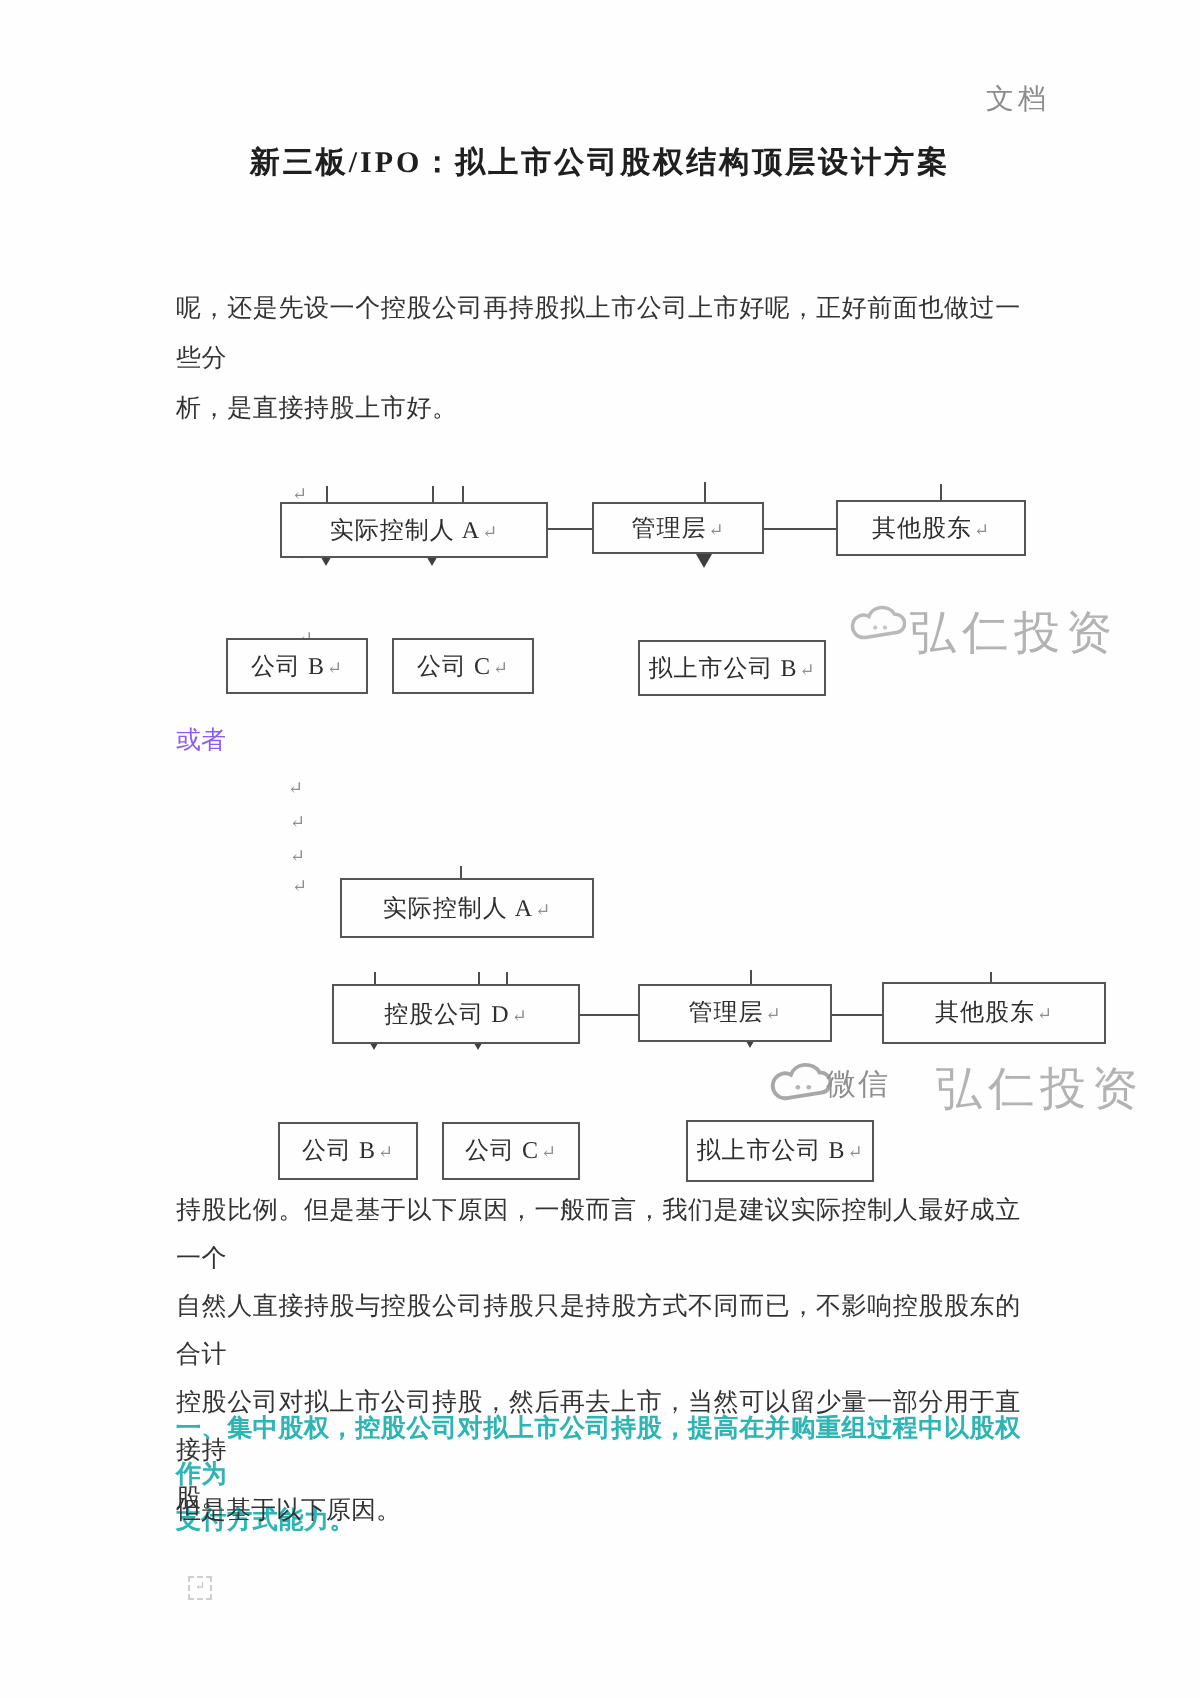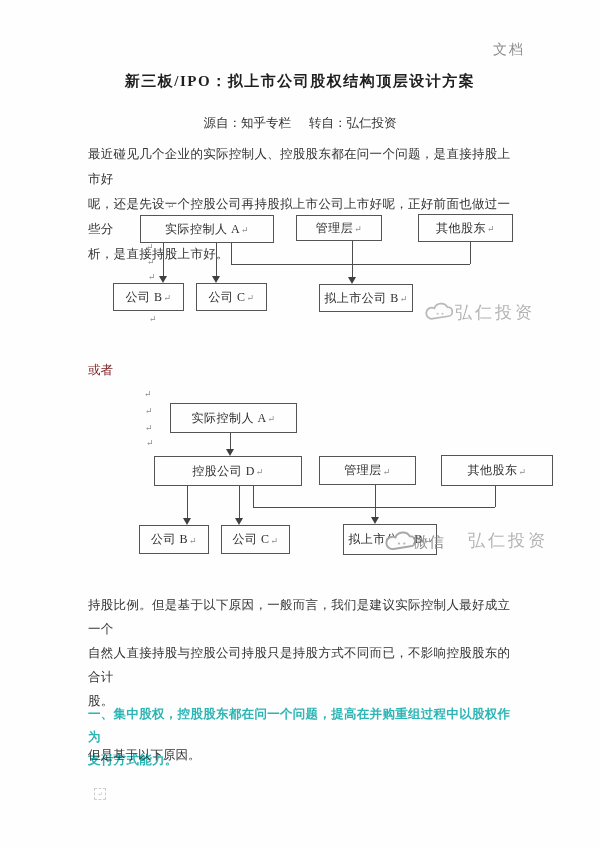--- a/index.html
+++ b/index.html
@@ -10,52 +10,47 @@
   }
   .corner{position:absolute;left:493px;top:41px;font-size:14px;color:#8c8c8c;letter-spacing:2px;}
   .doc-title{position:absolute;left:0;right:0;top:72px;text-align:center;font-size:15px;font-weight:bold;color:#1f1f1f;letter-spacing:1.5px;}
   .source-line{position:absolute;left:0;right:0;top:115px;display:flex;justify-content:center;gap:18px;font-size:12.5px;color:#2f2f2f;}
   .para{position:absolute;left:88px;width:428px;font-size:12.5px;letter-spacing:0.3px;color:#333;}
   .para .ln{display:block;}
   .intro{top:142px;line-height:25px;}
   .body2{top:593px;line-height:24px;}
   .heading{top:703px;line-height:23px;font-weight:bold;color:#2db5b5;}
   .closing{position:absolute;left:88px;top:747px;font-size:12.5px;color:#333;}
-  .ortext{position:absolute;left:88px;top:362px;font-size:12.5px;color:#7f1d1d;}
+  .ortext{position:absolute;left:88px;top:362px;font-size:12.5px;color:#8b5cf6;}
   .box{
     position:absolute;border:1px solid #555;background:#fefefe;box-sizing:border-box;
     display:flex;align-items:center;justify-content:center;
-    font-size:12px;color:#2e2e2e;letter-spacing:0.5px;z-index:1;
+    font-size:12px;color:#2e2e2e;letter-spacing:0.5px;z-index:1;margin-top:36px;
   }
   .rmark{font-size:9px;color:#8f8f8f;margin-left:1px;transform:translateY(1px);}
   .pmark{position:absolute;font-size:9px;color:#909090;z-index:0;}
   .vline{position:absolute;width:1px;background:#4d4d4d;}
   .hline{position:absolute;height:1px;background:#4d4d4d;}
   .ahead{position:absolute;width:0;height:0;border-left:4px solid transparent;border-right:4px solid transparent;border-top:7px solid #3f3f3f;}
-  .wm-text{position:absolute;color:#b3b3b3;font-size:17px;letter-spacing:3px;z-index:3;}
+  .wm-text{position:absolute;color:#b3b3b3;font-size:23px;letter-spacing:3px;z-index:3;}
   .wm-overlay{position:absolute;color:#8f8f8f;font-size:15px;letter-spacing:1px;z-index:3;}
   .wm-icon{position:absolute;z-index:2;}
   .anchor-marker{position:absolute;left:94px;top:788px;width:12px;height:12px;border:1px dashed #cfcfcf;box-sizing:border-box;font-size:6px;color:#bbb;line-height:10px;text-align:center;}
 </style>
 </head>
 <body>
 
 <div class="page">
 
   <div class="corner">文档</div>
 
   <div class="doc-title">新三板/IPO：拟上市公司股权结构顶层设计方案</div>
 
-  <div class="source-line">
-    <span>源自：知乎专栏</span>
-    <span>转自：弘仁投资</span>
-  </div>
 
   <div class="para intro">
-    <span class="ln">最近碰见几个企业的实际控制人、控股股东都在问一个问题，是直接持股上市好</span>
     <span class="ln">呢，还是先设一个控股公司再持股拟上市公司上市好呢，正好前面也做过一些分</span>
     <span class="ln">析，是直接持股上市好。</span>
   </div>
 
   <span class="pmark" style="left:167px;top:201px">↵</span>
   <span class="pmark" style="left:146px;top:242px">↵</span>
   <span class="pmark" style="left:147px;top:257px">↵</span>
   <span class="pmark" style="left:148px;top:272px">↵</span>
   <span class="pmark" style="left:149px;top:314px">↵</span>
 
@@ -111,21 +106,21 @@
   <span class="pmark" style="left:145px;top:423px">↵</span>
   <span class="pmark" style="left:146px;top:438px">↵</span>
 
   <div class="box" style="left:170px;top:403px;width:127px;height:30px">
     <span>实际控制人 A</span>
       <span class="rmark">↵</span>
   </div>
   <div class="vline" style="left:230px;top:433px;height:16px"></div>
   <div class="ahead" style="left:226px;top:449px"></div>
 
-  <div class="box" style="left:154px;top:456px;width:148px;height:30px">
+  <div class="box" style="left:166px;top:456px;width:124px;height:30px">
     <span>控股公司 D</span>
       <span class="rmark">↵</span>
   </div>
   <div class="box" style="left:319px;top:456px;width:97px;height:29px">
     <span>管理层</span>
       <span class="rmark">↵</span>
   </div>
   <div class="box" style="left:441px;top:455px;width:112px;height:31px">
     <span>其他股东</span>
       <span class="rmark">↵</span>
@@ -160,25 +155,26 @@
         <circle cx="18" cy="20" r="1.5" fill="#b5b5b5"></circle>
         <circle cx="25" cy="20" r="1.5" fill="#b5b5b5"></circle>
       </svg>
   </span>
   <span class="wm-overlay" style="left:413px;top:533px">微信</span>
   <span class="wm-text" style="left:468px;top:529px">弘仁投资</span>
 
   <div class="para body2">
     <span class="ln">持股比例。但是基于以下原因，一般而言，我们是建议实际控制人最好成立一个</span>
     <span class="ln">自然人直接持股与控股公司持股只是持股方式不同而已，不影响控股股东的合计</span>
+    <span class="ln">控股公司对拟上市公司持股，然后再去上市，当然可以留少量一部分用于直接持</span>
     <span class="ln">股。</span>
   </div>
 
   <div class="para heading">
-    <span class="ln">一、集中股权，控股股东都在问一个问题，提高在并购重组过程中以股权作为</span>
+    <span class="ln">一、集中股权，控股公司对拟上市公司持股，提高在并购重组过程中以股权作为</span>
     <span class="ln">支付方式能力。</span>
   </div>
 
   <div class="closing">但是基于以下原因。</div>
 
   <div class="anchor-marker">↵</div>
 
 </div>
 
 </body></html>

